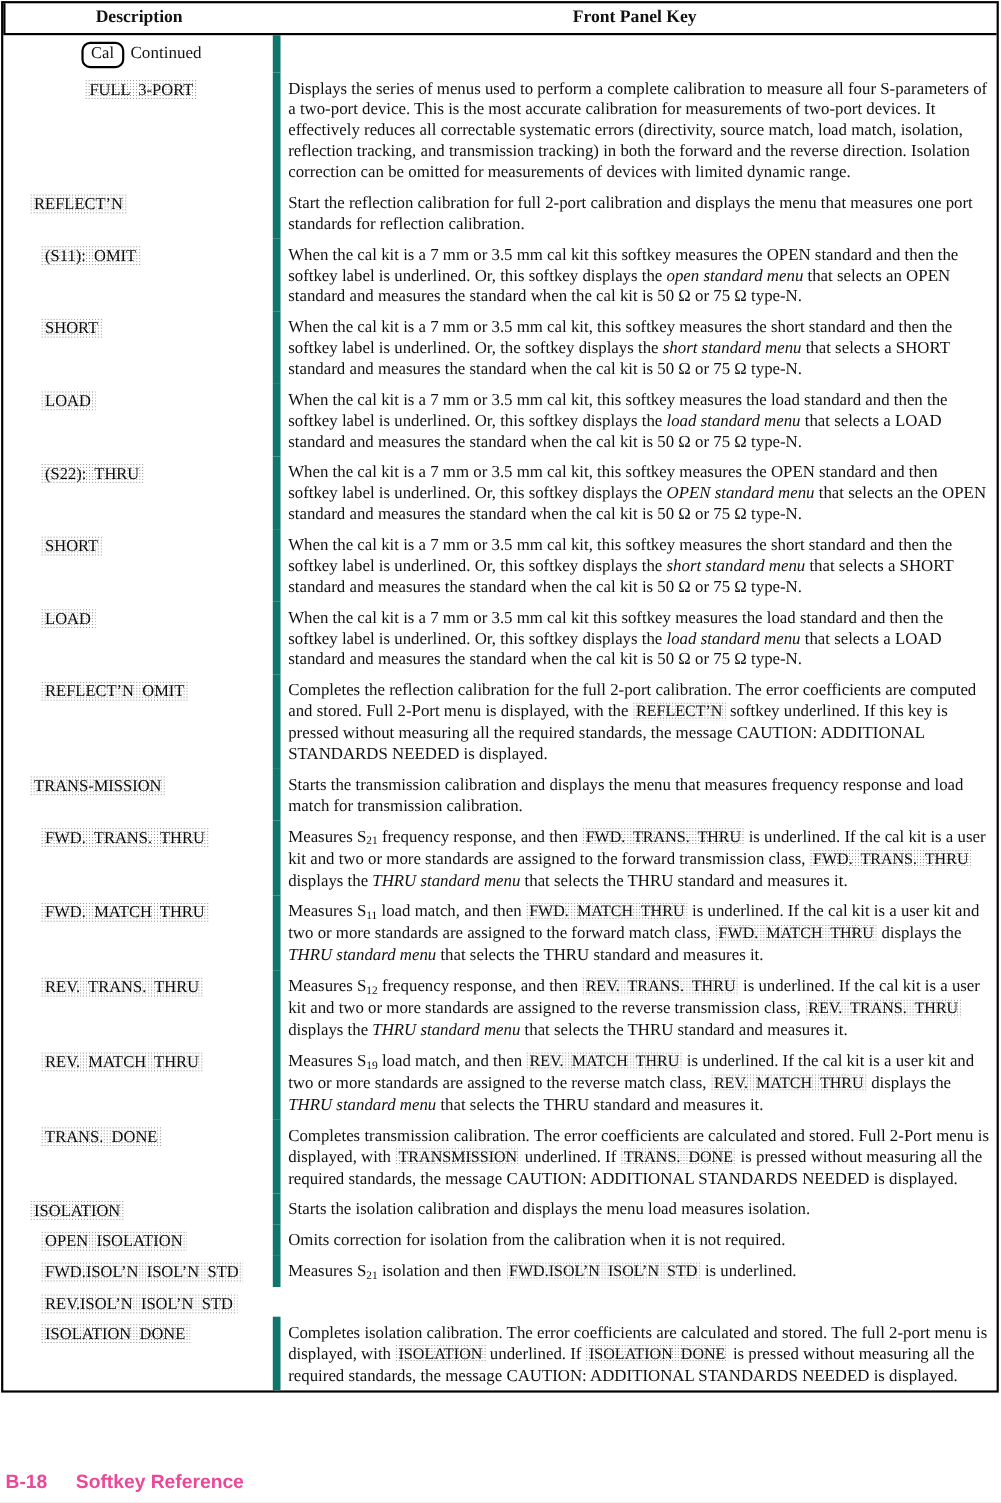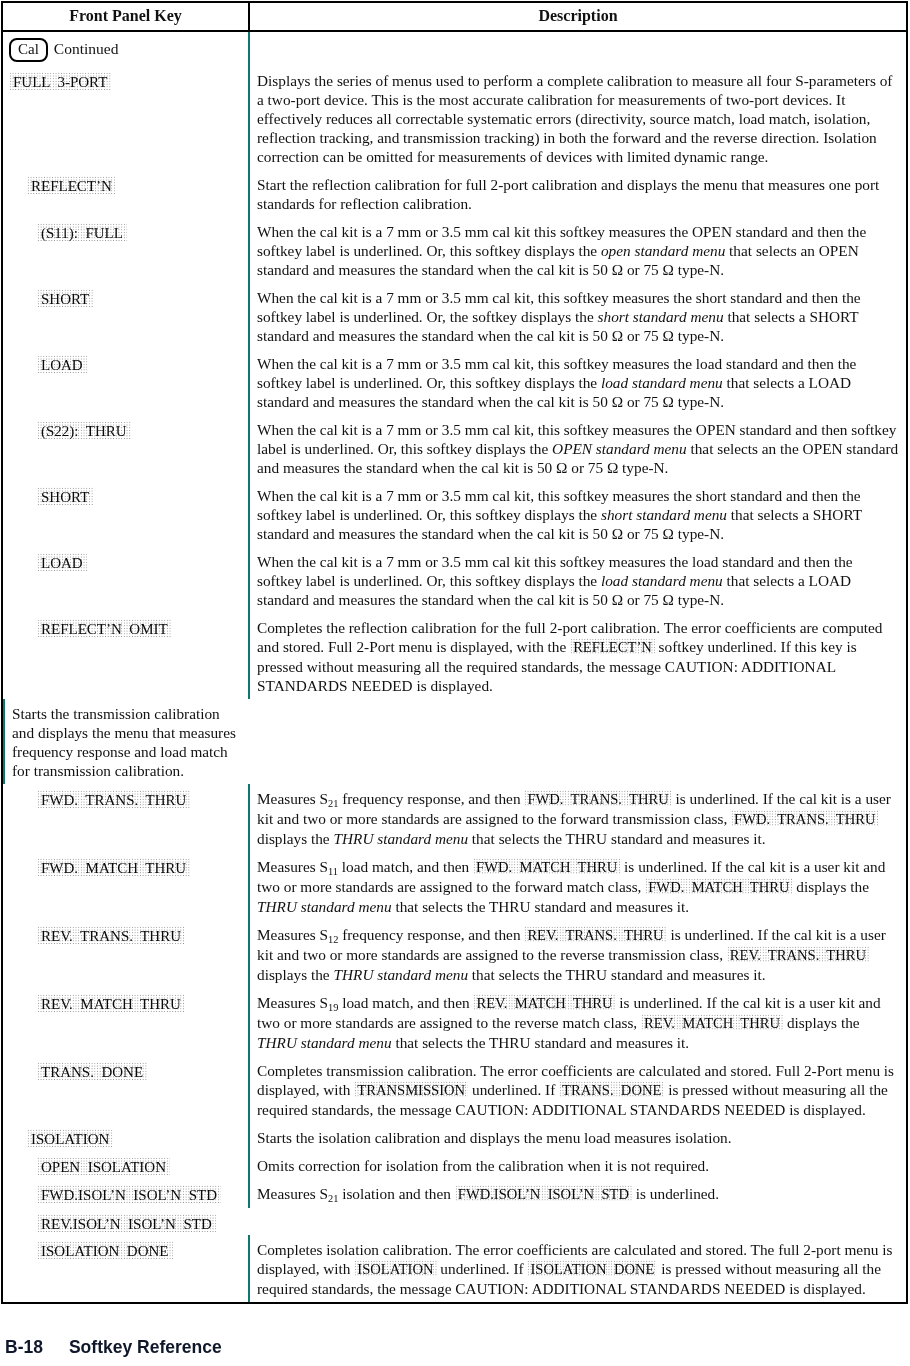--- a/index.html
+++ b/index.html
@@ -15,25 +15,25 @@
   .thead {
     display:grid; grid-template-columns:245px 1fr;
     border-bottom:2px solid #000;
   }
   .th {
     font-weight:bold; font-size:16px; text-align:center; padding:4px 2px 5px;
   }
   .th.desc-col { border-left:2px solid #000; }
   .trow { display:grid; grid-template-columns:245px 1fr; }
   .kcell { padding-top:7px; padding-bottom:2px; }
-  .kcell.indent0 { padding-left:6px; }
+  .kcell.indent0 { padding-left:6px;text-align:center; }
   .kcell.indent1 { padding-left:24px; }
   .kcell.indent2 { padding-left:34px; }
   .dcell {
-    border-left:2px solid #0f766e; padding:5px 6px 4px 7px;
+    border-left:7px solid #0f766e; padding:5px 6px 4px 7px;
     font-size:15.3px; line-height:19px;
   }
   .continued-row .kcell { padding-top:6px; padding-bottom:4px; }
   .continued-row .dcell { min-height:30px; }
   .panel-key {
     display:inline-block; border:2px solid #000; border-radius:8px;
     padding:0 7px 2px; font-size:15px; line-height:18px; margin-right:6px;
   }
   .continued-text { font-size:15.5px; }
   .softkey {
@@ -42,50 +42,50 @@
     background-image:radial-gradient(circle, rgba(130,130,130,0.9) 0.65px, rgba(0,0,0,0) 0.8px);
     background-size:2.7px 2.7px;
     -webkit-box-decoration-break:clone; box-decoration-break:clone;
   }
   .softkey.inline { font-size:14.6px; padding:1px 3px 0; }
   .dcell i { font-style:italic; }
   .dcell sub { font-size:0.68em; line-height:0; vertical-align:-0.25em; }
   .footer {
     position:absolute; left:5px; bottom:8px;
     font-family:"Liberation Sans", sans-serif; font-weight:bold;
-    font-size:17.5px; color:#0f172a;
+    font-size:17.5px; color:#ec4899;
   }
   .footer .page-num { margin-right:26px; }
 </style>
 </head>
 <body>
 
 <div class="page">
   <div class="doc-table">
     <div class="thead">
+      <div class="th desc-col">Description</div>
       <div class="th key-col">Front Panel Key</div>
-      <div class="th desc-col">Description</div>
     </div>
     <div class="trow continued-row">
       <div class="kcell indent0">
         <span class="panel-key">Cal</span><span class="continued-text">Continued</span>
       </div>
       <div class="dcell"></div>
     </div>
     <div>
         <div class="trow">
           <div class="kcell indent0"><span class="softkey">FULL  3-PORT</span></div>
           <div class="dcell">Displays the series of menus used to perform a complete calibration to measure all four S-parameters of a two-port device. This is the most accurate calibration for measurements of two-port devices. It effectively reduces all correctable systematic errors (directivity, source match, load match, isolation, reflection tracking, and transmission tracking) in both the forward and the reverse direction. Isolation correction can be omitted for measurements of devices with limited dynamic range.</div>
         </div>
         <div class="trow">
           <div class="kcell indent1"><span class="softkey">REFLECT’N</span></div>
           <div class="dcell">Start the reflection calibration for full 2-port calibration and displays the menu that measures one port standards for reflection calibration.</div>
         </div>
         <div class="trow">
-          <div class="kcell indent2"><span class="softkey">(S11):  FULL</span></div>
+          <div class="kcell indent2"><span class="softkey">(S11):  OMIT</span></div>
           <div class="dcell">When the cal kit is a 7 mm or 3.5 mm cal kit this softkey measures the OPEN standard and then the softkey label is underlined. Or, this softkey displays the <i>open standard menu</i> that selects an OPEN standard and measures the standard when the cal kit is 50 Ω or 75 Ω type-N.</div>
         </div>
         <div class="trow">
           <div class="kcell indent2"><span class="softkey">SHORT</span></div>
           <div class="dcell">When the cal kit is a 7 mm or 3.5 mm cal kit, this softkey measures the short standard and then the softkey label is underlined. Or, the softkey displays the <i>short standard menu</i> that selects a SHORT standard and measures the standard when the cal kit is 50 Ω or 75 Ω type-N.</div>
         </div>
         <div class="trow">
           <div class="kcell indent2"><span class="softkey">LOAD</span></div>
           <div class="dcell">When the cal kit is a 7 mm or 3.5 mm cal kit, this softkey measures the load standard and then the softkey label is underlined. Or, this softkey displays the <i>load standard menu</i> that selects a LOAD standard and measures the standard when the cal kit is 50 Ω or 75 Ω type-N.</div>
         </div>
@@ -99,20 +99,21 @@
         </div>
         <div class="trow">
           <div class="kcell indent2"><span class="softkey">LOAD</span></div>
           <div class="dcell">When the cal kit is a 7 mm or 3.5 mm cal kit this softkey measures the load standard and then the softkey label is underlined. Or, this softkey displays the <i>load standard menu</i> that selects a LOAD standard and measures the standard when the cal kit is 50 Ω or 75 Ω type-N.</div>
         </div>
         <div class="trow">
           <div class="kcell indent2"><span class="softkey">REFLECT’N  OMIT</span></div>
           <div class="dcell">Completes the reflection calibration for the full 2-port calibration. The error coefficients are computed and stored. Full 2-Port menu is displayed, with the <span class="softkey inline">REFLECT’N</span> softkey underlined. If this key is pressed without measuring all the required standards, the message CAUTION: ADDITIONAL STANDARDS NEEDED is displayed.</div>
         </div>
         <div class="trow">
+          <div class="kcell indent1"><span class="softkey">TRANS-MISSION</span></div>
           <div class="dcell">Starts the transmission calibration and displays the menu that measures frequency response and load match for transmission calibration.</div>
         </div>
         <div class="trow">
           <div class="kcell indent2"><span class="softkey">FWD.  TRANS.  THRU</span></div>
           <div class="dcell">Measures S<sub>21</sub> frequency response, and then <span class="softkey inline">FWD.  TRANS.  THRU</span> is underlined. If the cal kit is a user kit and two or more standards are assigned to the forward transmission class, <span class="softkey inline">FWD.  TRANS.  THRU</span> displays the <i>THRU standard menu</i> that selects the THRU standard and measures it.</div>
         </div>
         <div class="trow">
           <div class="kcell indent2"><span class="softkey">FWD.  MATCH  THRU</span></div>
           <div class="dcell">Measures S<sub>11</sub> load match, and then <span class="softkey inline">FWD.  MATCH  THRU</span> is underlined. If the cal kit is a user kit and two or more standards are assigned to the forward match class, <span class="softkey inline">FWD.  MATCH  THRU</span> displays the <i>THRU standard menu</i> that selects the THRU standard and measures it.</div>
         </div>

